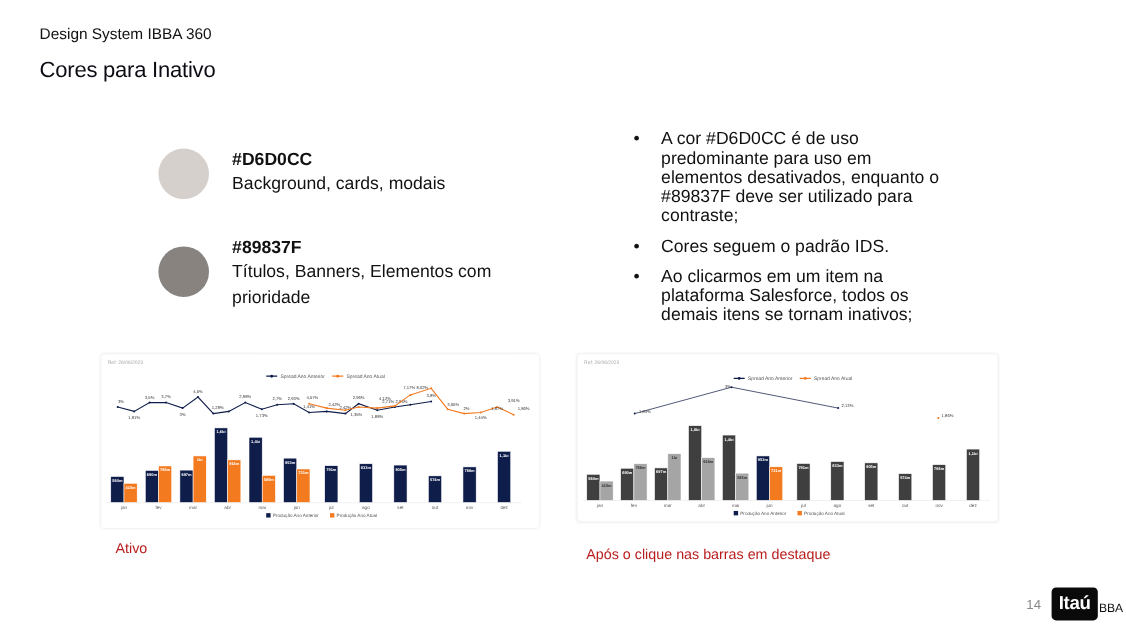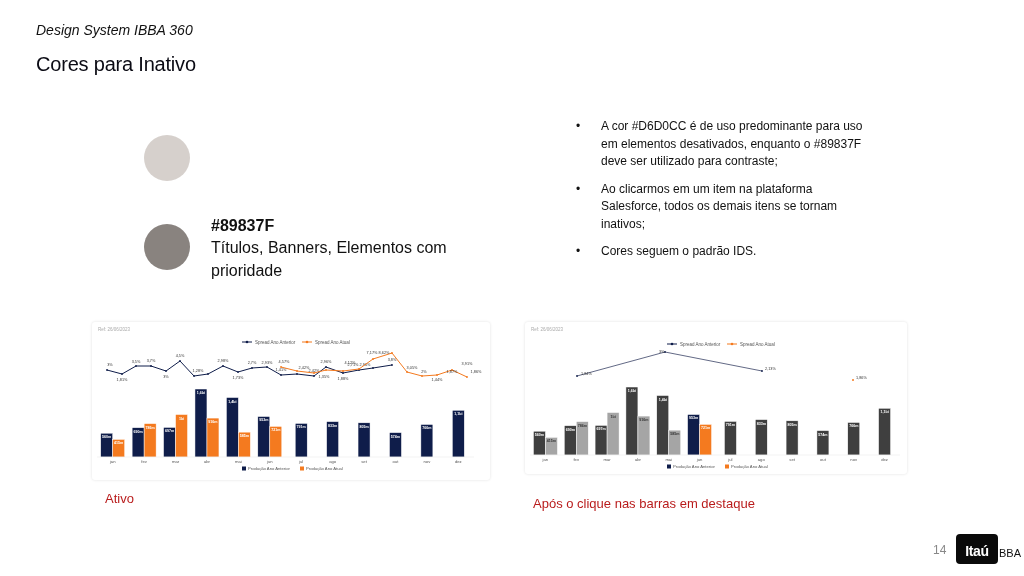--- a/index.html
+++ b/index.html
@@ -1,61 +1,65 @@
 <!DOCTYPE html>
 <html><head>
   <meta charset="utf-8">
   <style>
     * { box-sizing: border-box; margin: 0; padding: 0; }
     html, body { width: 1024px; height: 576px; background: #ffffff; overflow: hidden; }
     body { position: relative; font-family: "Liberation Sans", "DejaVu Sans", sans-serif; color: #111; }
-    .subtitle { position: absolute; left: 36px; top: 22px; font-size: 14px; color: #111; font-style: italic; }
+    .subtitle { position: absolute; left: 36px; top: 22px; font-size: 14px; color: #111; }
     .title { position: absolute; left: 36px; top: 53px; font-size: 20px; font-weight: normal; color: #0b0b14; letter-spacing: -0.2px; }
 
     .swatch-row { position: absolute; left: 144px; display: flex; align-items: flex-start; }
     .swatch { width: 46px; height: 46px; border-radius: 50%; flex: none; }
     .swatch-text { margin-left: 21px; }
     .swatch-hex { font-size: 16px; font-weight: bold; color: #111; line-height: 20px; }
     .swatch-desc { font-size: 16px; color: #111; line-height: 23px; width: 270px; }
 
     .bullets { position: absolute; left: 576px; top: 118px; width: 290px; list-style: none; }
-    .bullets li { position: relative; padding-left: 25px; font-size: 12px; line-height: 17.5px; color: #111; margin-bottom: 10px; }
+    .bullets li { position: relative; padding-left: 25px; font-size: 16px; line-height: 17.5px; color: #111; margin-bottom: 10px; }
     .bullets li::before { content: "\2022"; position: absolute; left: 0; top: 0; }
 
     .chart-card { position: absolute; background: #fff; border-radius: 3px; box-shadow: 0 0 3px rgba(0,0,0,0.12); overflow: hidden; }
     .chart-card svg { display: block; }
     .caption { position: absolute; font-size: 13px; color: #b91c1c; }
 
     .page-number { position: absolute; left: 933px; top: 543px; font-size: 12px; color: #888; }
     .logo { position: absolute; left: 956px; top: 534px; display: flex; align-items: center; }
-    .logo-box { width: 42px; height: 30px; background: #0a0a0a; border-radius: 4px; color: #fff; font-weight: bold; font-size: 14px; display: flex; align-items: flex-end; justify-content: center; padding-bottom: 5px; letter-spacing: -0.3px; }
+    .logo-box { width: 42px; height: 30px; background: #0a0a0a; border-radius: 4px; color: #fff; font-weight: bold; font-size: 17px; display: flex; align-items: flex-end; justify-content: center; padding-bottom: 5px; letter-spacing: -0.3px; }
     .logo-suffix { margin-left: 1px; font-size: 11px; font-weight: normal; color: #111; margin-top: 8px; }
   </style>
 </head>
 <body>
 
 <div class="subtitle">Design System IBBA 360</div>
 <div class="title">Cores para Inativo</div>
 
 <div class="swatch-row" style="top:135px;">
   <div class="swatch" style="background: rgb(214, 208, 204);"></div>
+  <div class="swatch-text" style="margin-top:1px;">
+    <div class="swatch-hex">#D6D0CC</div>
+    <div class="swatch-desc">Background, cards, modais</div>
+  </div>
 </div>
 
 <div class="swatch-row" style="top:212px;align-items:center;">
   <div class="swatch" style="background: rgb(137, 131, 127);"></div>
   <div class="swatch-text" style="margin-top:4px;">
     <div class="swatch-hex">#89837F</div>
     <div class="swatch-desc">Títulos, Banners, Elementos com prioridade</div>
   </div>
 </div>
 
 <ul class="bullets">
   <li>A cor #D6D0CC é de uso predominante para uso em elementos desativados, enquanto o #89837F deve ser utilizado para contraste;</li>
+  <li>Cores seguem o padrão IDS.</li>
   <li>Ao clicarmos em um item na plataforma Salesforce, todos os demais itens se tornam inativos;</li>
-  <li>Cores seguem o padrão IDS.</li>
 </ul>
 
 <div class="chart-card" style="left:92px; top:322px; width:398px; height:158px;">
   <svg id="chart0" width="398" height="158" viewBox="0 0 398 158">
       <text x="6" y="9" font-size="4.5" fill="#aaa">Ref: 26/06/2023</text>
       <line x1="150" y1="20" x2="160" y2="20" stroke="#0F1D4A" stroke-width="1.2"></line>
       <circle cx="155" cy="20" r="1.3" fill="#0F1D4A"></circle>
       <text x="163" y="21.6" font-size="4.5" fill="#555">Spread Ano Anterior</text>
       <line x1="210" y1="20" x2="220" y2="20" stroke="#F47A1F" stroke-width="1.2"></line>
       <circle cx="215" cy="20" r="1.3" fill="#F47A1F"></circle>

